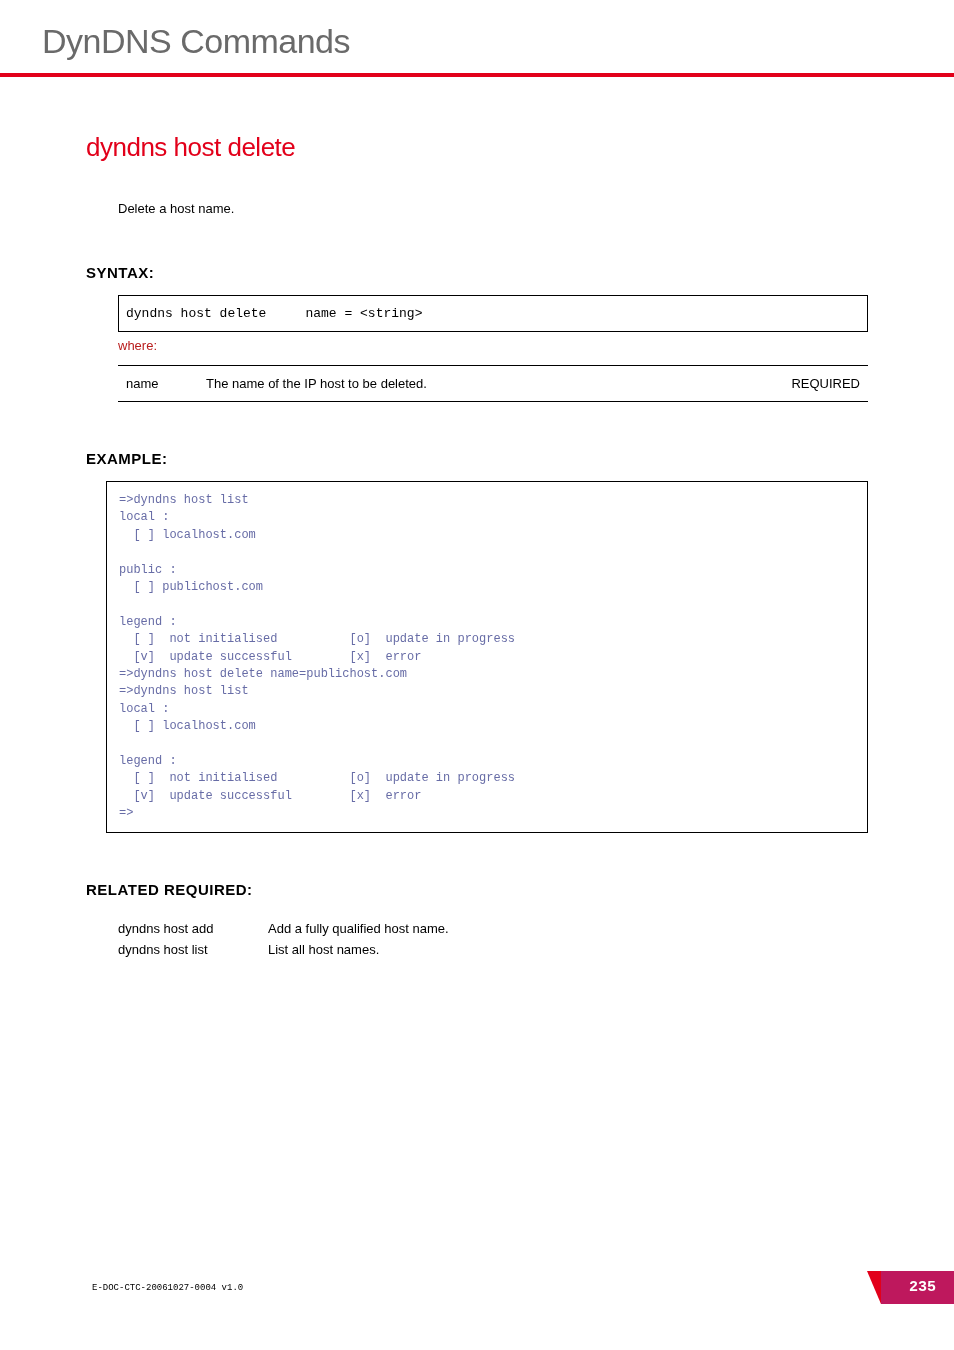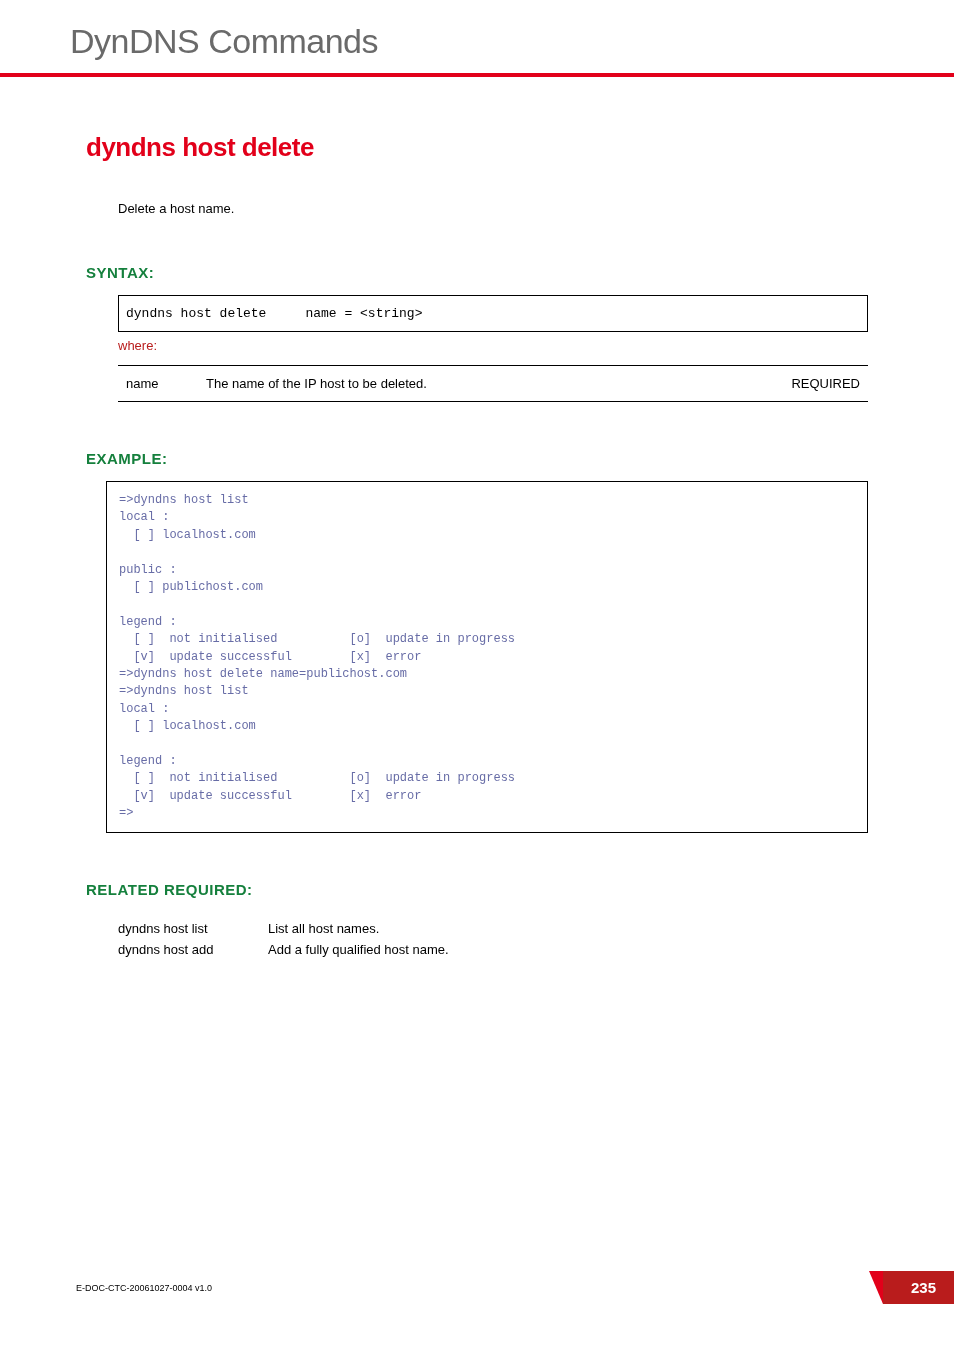--- a/index.html
+++ b/index.html
@@ -9,55 +9,54 @@
     }
     body {
       font-family: Arial, Helvetica, sans-serif;
       width: 954px;
       height: 1350px;
       background: #fff;
       position: relative;
     }
     .page-header {
       padding: 22px 28px 12px 42px;
-      margin-left: 28px;
     }
     .header-title {
       font-size: 34px;
       font-weight: normal;
       color: #6a6a6a;
       font-family: Arial, Helvetica, sans-serif;
       letter-spacing: -0.5px;
     }
     .red-rule {
       height: 4px;
       background: #e2001a;
       margin: 0;
     }
     .content {
       padding: 55px 86px 0 86px;
     }
     .command-title {
       font-size: 26px;
-      font-weight: bold;
+      font-weight: normal;
       color: #e2001a;
       font-family: Arial, Helvetica, sans-serif;
       letter-spacing: -0.5px;
     }
     .command-desc {
       margin-top: 38px;
       margin-left: 32px;
       font-size: 13px;
       color: #000;
     }
     .section-label {
       margin-top: 48px;
       font-size: 15px;
       font-weight: bold;
-      color: #15803d;
+      color: #000000;
       letter-spacing: 0.5px;
       font-family: Arial, Helvetica, sans-serif;
     }
     .syntax-box {
       margin-top: 14px;
       margin-left: 32px;
       border: 1px solid #000;
       padding: 10px 7px;
       font-family: "Courier New", monospace;
       font-size: 13px;
@@ -113,32 +112,33 @@
       font-size: 13px;
       vertical-align: top;
     }
     .related-cmd {
       width: 150px;
       color: #000;
     }
     .footer {
       position: absolute;
       bottom: 46px;
-      left: 76px;
+      left: 92px;
       right: 0;
       display: flex;
       justify-content: space-between;
       align-items: center;
+      font-family: Liberation Mono, monospace;
     }
     .doc-id {
       font-size: 9px;
       color: #000;
     }
     .page-num-box {
-      background: #b91c1c;
+      background: #be185d;
       color: #fff;
       font-size: 15px;
       font-weight: bold;
       padding: 8px 18px 8px 28px;
       position: relative;
     }
     .page-num-box::before {
       content: "";
       position: absolute;
       left: -14px;
@@ -195,26 +195,26 @@
 
 legend :
   [ ]  not initialised          [o]  update in progress
   [v]  update successful        [x]  error
 =&gt;</div>
 
   <div class="section-label">RELATED REQUIRED:</div>
   <table class="related-table">
     <tbody>
         <tr>
+      <td class="related-cmd">dyndns host add</td>
+      <td>Add a fully qualified host name.</td>
+    </tr>
+    <tr>
       <td class="related-cmd">dyndns host list</td>
       <td>List all host names.</td>
-    </tr>
-    <tr>
-      <td class="related-cmd">dyndns host add</td>
-      <td>Add a fully qualified host name.</td>
     </tr>
   </tbody>
     </table>
 </div>
 
 <div class="footer">
   <div class="doc-id">E-DOC-CTC-20061027-0004 v1.0</div>
   <div class="page-num-box">235</div>
 </div>
 

